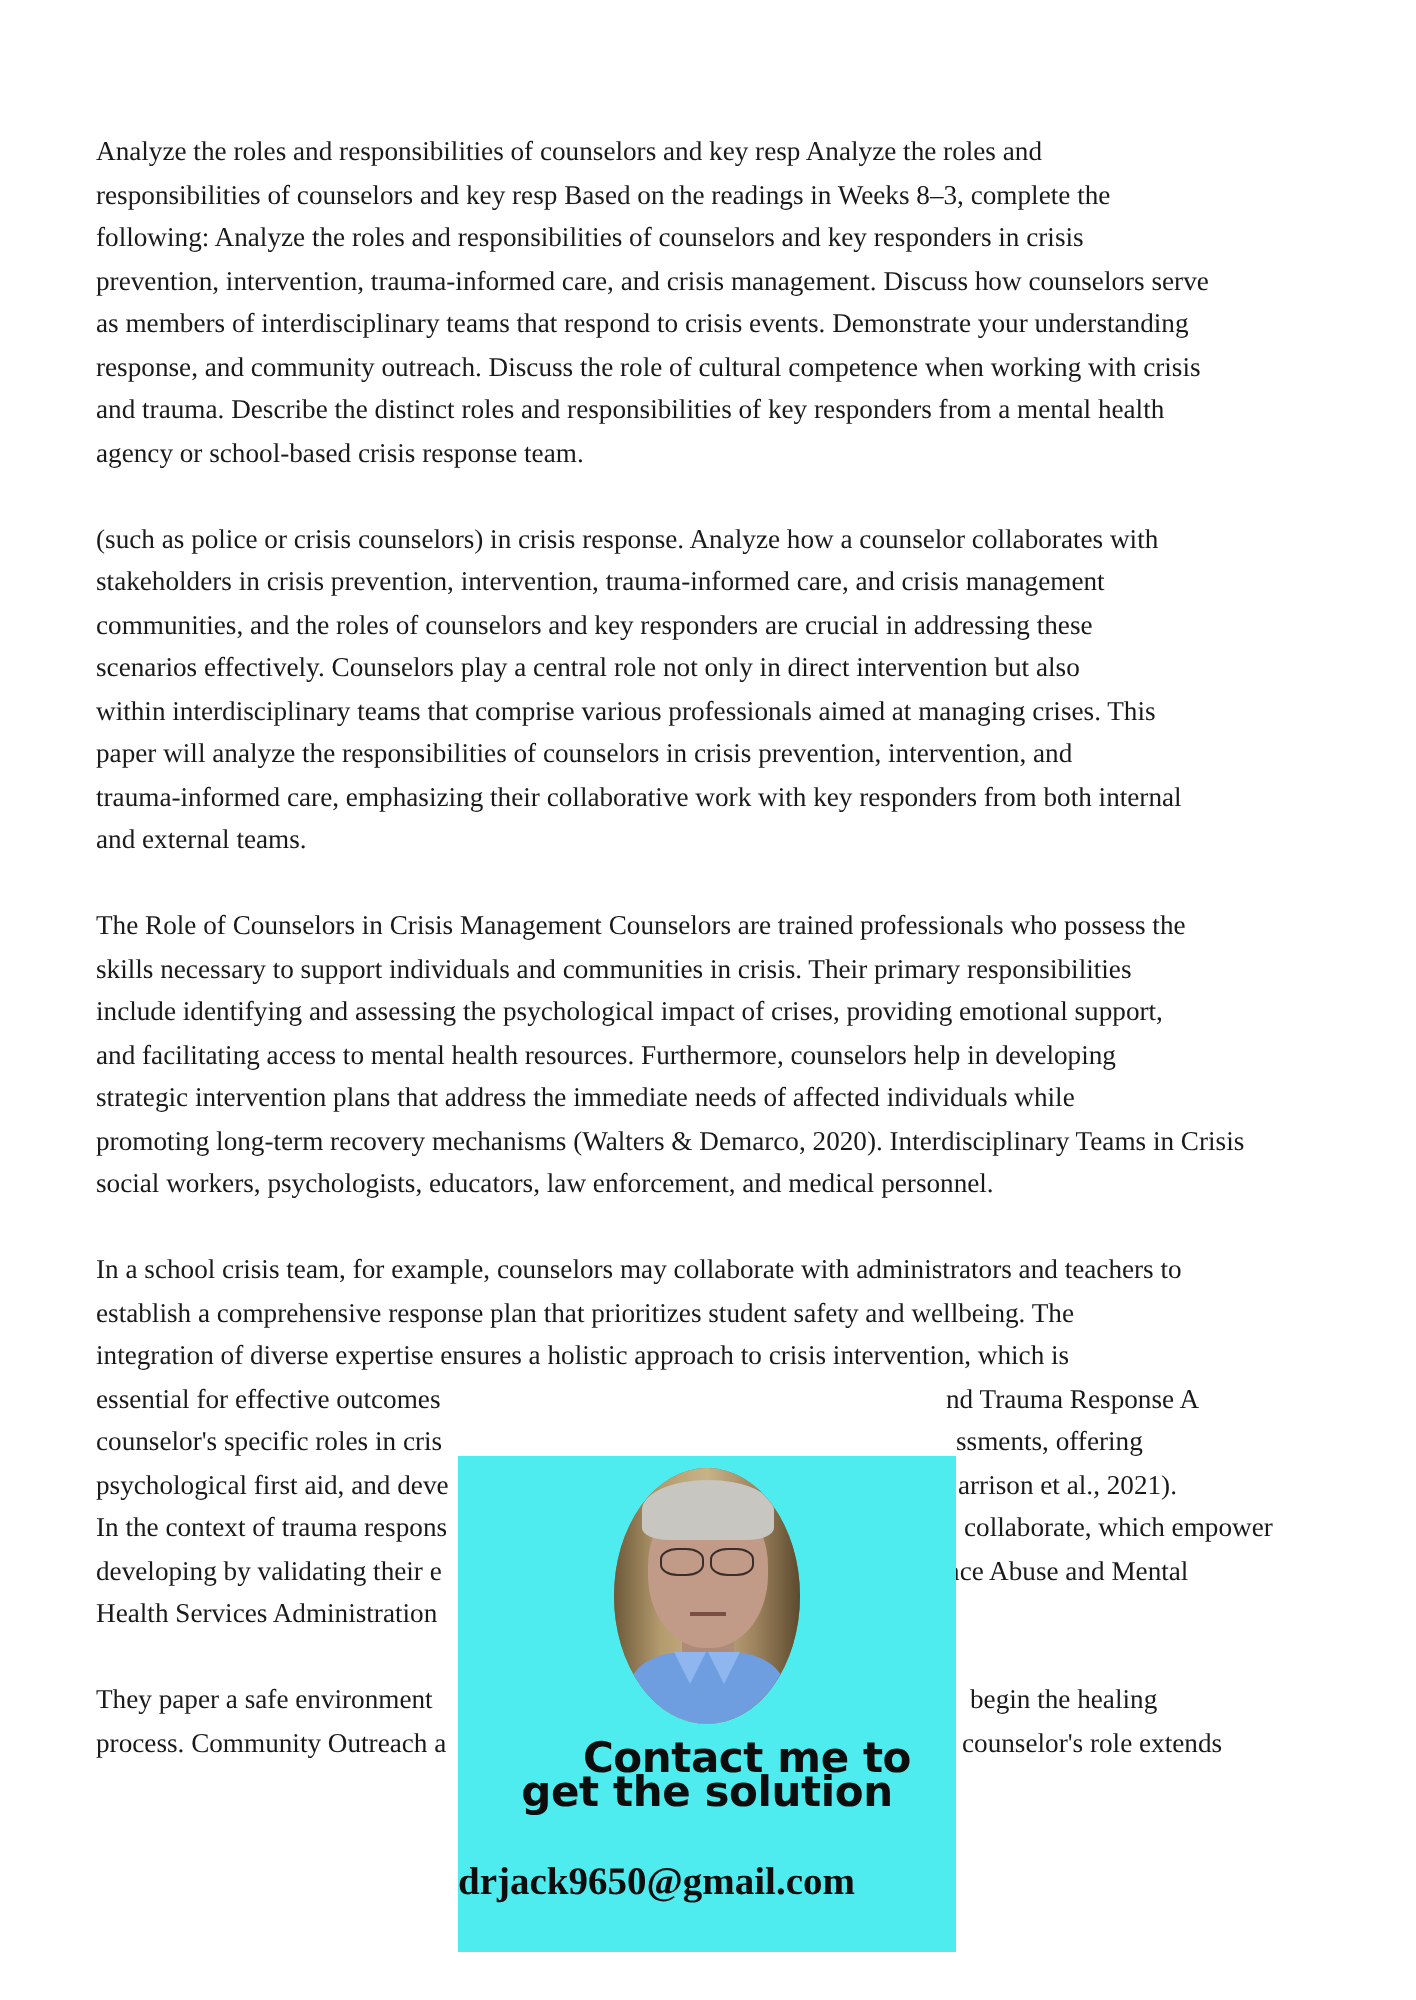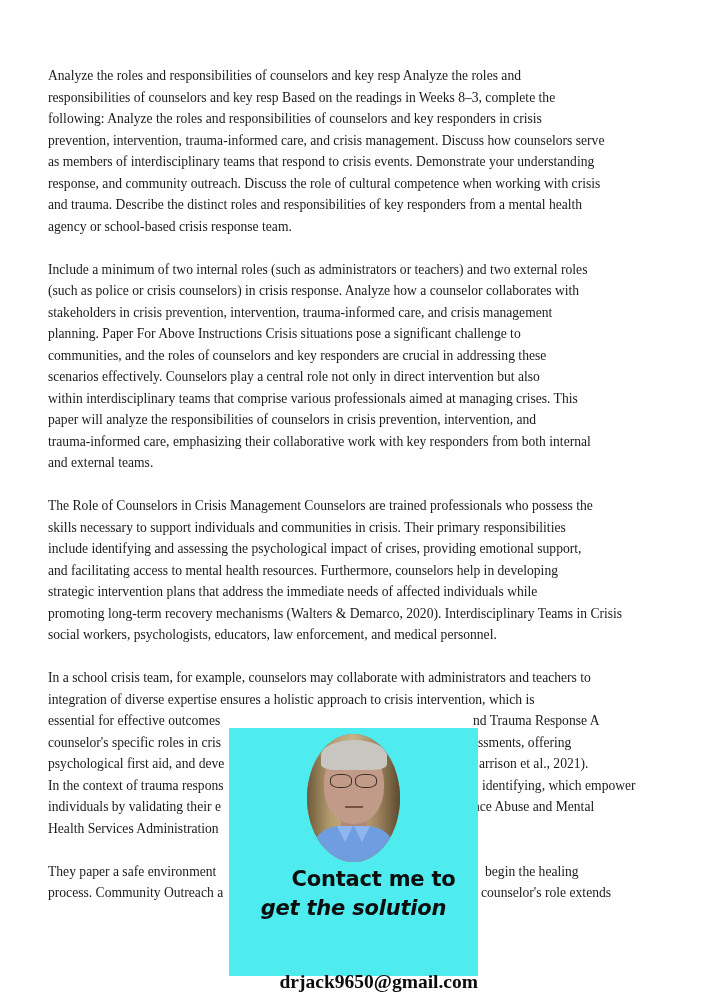--- a/index.html
+++ b/index.html
@@ -104,94 +104,92 @@
       left: 0;
       width: 100%;
       text-align: center;
       font-family: "DejaVu Sans", "Liberation Sans", sans-serif;
       font-weight: bold;
       font-size: 21px;
       color: #0d0d0d;
       letter-spacing: -0.2px;
     }
     .contact-1 { top: 139px; padding-left: 20px; }
-    .contact-2 { top: 168px; font-style: italic; }
+    .contact-2 { top: 156px; }
     .email {
       position: absolute;
       left: 0;
       top: 203px;
       width: 100%;
-      text-align: right;
+      text-align: left;
       font-family: "Liberation Serif", "DejaVu Serif", serif;
       font-weight: bold;
       font-size: 19.5px;
       color: #0d0d0d;
-      margin-top: 40px;
     }
   </style>
 </head>
 <body>
 
 <div class="page">
 
   <div class="para">
     <span class="line">Analyze the roles and responsibilities of counselors and key resp Analyze the roles and</span>
     <span class="line">responsibilities of counselors and key resp Based on the readings in Weeks 8–3, complete the</span>
     <span class="line">following: Analyze the roles and responsibilities of counselors and key responders in crisis</span>
     <span class="line">prevention, intervention, trauma-informed care, and crisis management. Discuss how counselors serve</span>
     <span class="line">as members of interdisciplinary teams that respond to crisis events. Demonstrate your understanding</span>
     <span class="line">response, and community outreach. Discuss the role of cultural competence when working with crisis</span>
     <span class="line">and trauma. Describe the distinct roles and responsibilities of key responders from a mental health</span>
     <span class="line">agency or school-based crisis response team.</span>
   </div>
 
   <div class="para">
-    <span class="line">Include a minimum of two internal roles (such as administrators or teachers) and two external roles</span>
     <span class="line">(such as police or crisis counselors) in crisis response. Analyze how a counselor collaborates with</span>
     <span class="line">stakeholders in crisis prevention, intervention, trauma-informed care, and crisis management</span>
-    <span class="line">planning. Paper For Above Instructions Crisis situations pose a significant challenge to</span>
     <span class="line">communities, and the roles of counselors and key responders are crucial in addressing these</span>
     <span class="line">scenarios effectively. Counselors play a central role not only in direct intervention but also</span>
     <span class="line">within interdisciplinary teams that comprise various professionals aimed at managing crises. This</span>
     <span class="line">paper will analyze the responsibilities of counselors in crisis prevention, intervention, and</span>
     <span class="line">trauma-informed care, emphasizing their collaborative work with key responders from both internal</span>
     <span class="line">and external teams.</span>
   </div>
 
   <div class="para">
     <span class="line">The Role of Counselors in Crisis Management Counselors are trained professionals who possess the</span>
     <span class="line">skills necessary to support individuals and communities in crisis. Their primary responsibilities</span>
     <span class="line">include identifying and assessing the psychological impact of crises, providing emotional support,</span>
     <span class="line">and facilitating access to mental health resources. Furthermore, counselors help in developing</span>
     <span class="line">strategic intervention plans that address the immediate needs of affected individuals while</span>
     <span class="line">promoting long-term recovery mechanisms (Walters &amp; Demarco, 2020). Interdisciplinary Teams in Crisis</span>
     <span class="line">social workers, psychologists, educators, law enforcement, and medical personnel.</span>
   </div>
 
   <div class="para">
     <span class="line">In a school crisis team, for example, counselors may collaborate with administrators and teachers to</span>
+    <span class="line">establish a comprehensive response plan that prioritizes student safety and wellbeing. The</span>
     <span class="line">integration of diverse expertise ensures a holistic approach to crisis intervention, which is</span>
     <span class="line split">
       <span class="left-frag">essential for effective outcomes</span>
       <span class="right-frag" style="left:425px">nd Trauma Response A</span>
     </span>
     <span class="line split">
       <span class="left-frag">counselor's specific roles in cris</span>
       <span class="right-frag" style="left:430px">ssments, offering</span>
     </span>
     <span class="line split">
       <span class="left-frag">psychological first aid, and deve</span>
       <span class="right-frag" style="left:431px">arrison et al., 2021).</span>
     </span>
     <span class="line split">
       <span class="left-frag">In the context of trauma respons</span>
-      <span class="right-frag" style="left:434px">identifying, which empower</span>
-    </span>
-    <span class="line split">
-      <span class="left-frag">individuals by validating their e</span>
+      <span class="right-frag" style="left:434px">collaborate, which empower</span>
+    </span>
+    <span class="line split">
+      <span class="left-frag">developing by validating their e</span>
       <span class="right-frag" style="left:419px">ance Abuse and Mental</span>
     </span>
     <span class="line split">
       <span class="left-frag">Health Services Administration</span>
     </span>
   </div>
 
   <div class="para">
     <span class="line split">
       <span class="left-frag">They paper a safe environment</span>

